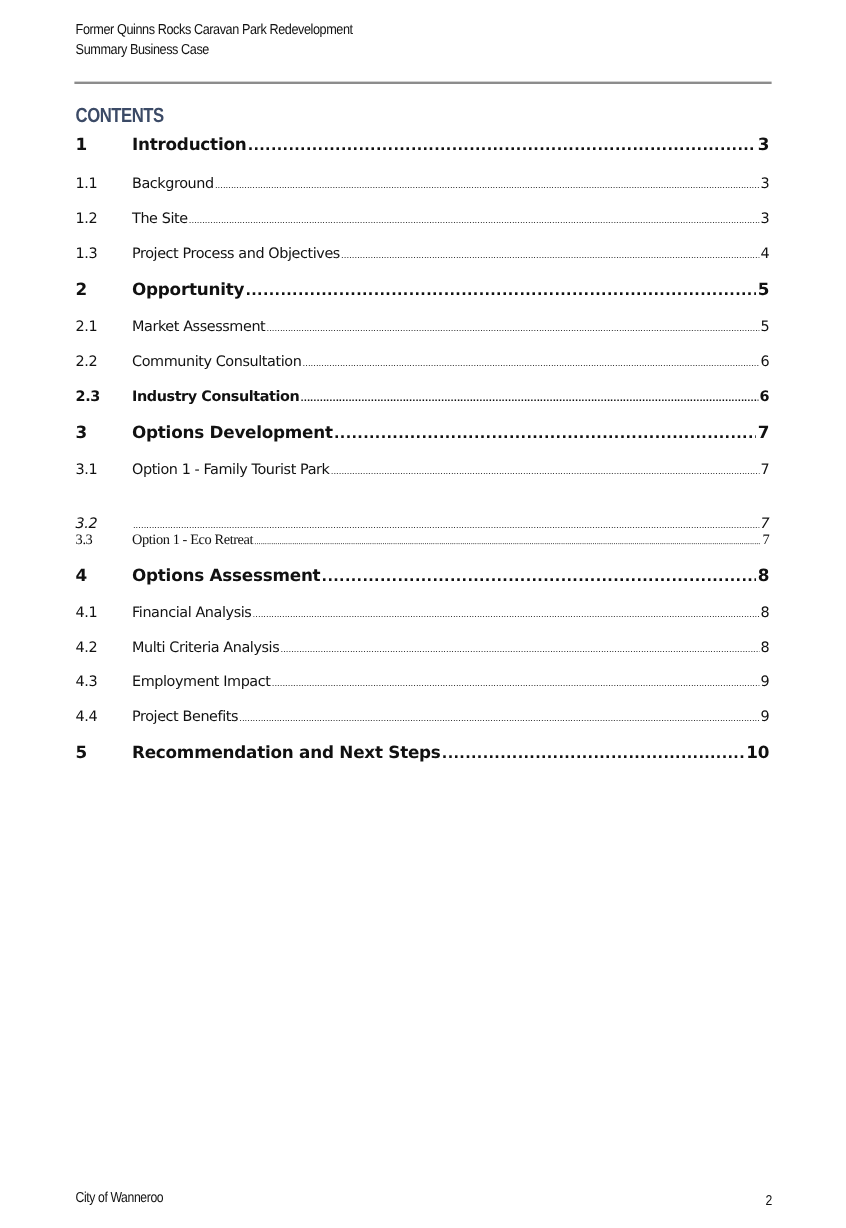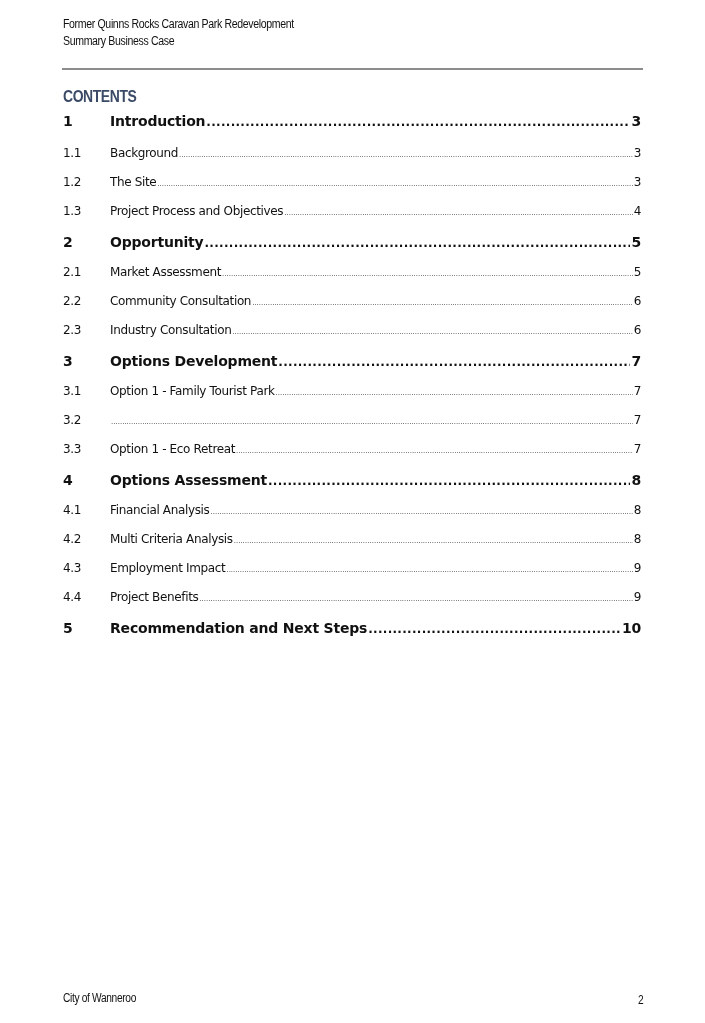--- a/index.html
+++ b/index.html
@@ -70,44 +70,44 @@
         <span class="title">Market Assessment</span>
         <span class="leader"></span>
         <span class="page-num">5</span>
       </div>
       <div class="toc-row lvl2" style="top: 181px;">
         <span class="num">2.2</span>
         <span class="title">Community Consultation</span>
         <span class="leader"></span>
         <span class="page-num">6</span>
       </div>
-      <div class="toc-row lvl2" style="top: 210px;">
+      <div class="toc-row lvl2" style="top: 210px; font-weight: bold;">
         <span class="num">2.3</span>
         <span class="title">Industry Consultation</span>
         <span class="leader"></span>
         <span class="page-num">6</span>
       </div>
       <div class="toc-row lvl1" style="top: 240px;">
         <span class="num">3</span>
         <span class="title">Options Development</span>
         <span class="leader"></span>
         <span class="page-num">7</span>
       </div>
       <div class="toc-row lvl2" style="top: 271px;">
         <span class="num">3.1</span>
         <span class="title">Option 1 - Family Tourist Park</span>
         <span class="leader"></span>
         <span class="page-num">7</span>
       </div>
-      <div class="toc-row lvl2" style="top: 300px;">
+      <div class="toc-row lvl2" style="top: 316px; font-style: italic;">
         <span class="num">3.2</span>
         <span class="leader"></span>
         <span class="page-num">7</span>
       </div>
-      <div class="toc-row lvl2" style="top: 329px;">
+      <div class="toc-row lvl2" style="top: 329px; font-family: Liberation Serif, serif;">
         <span class="num">3.3</span>
         <span class="title">Option 1 - Eco Retreat</span>
         <span class="leader"></span>
         <span class="page-num">7</span>
       </div>
       <div class="toc-row lvl1" style="top: 359px;">
         <span class="num">4</span>
         <span class="title">Options Assessment</span>
         <span class="leader"></span>
         <span class="page-num">8</span>

